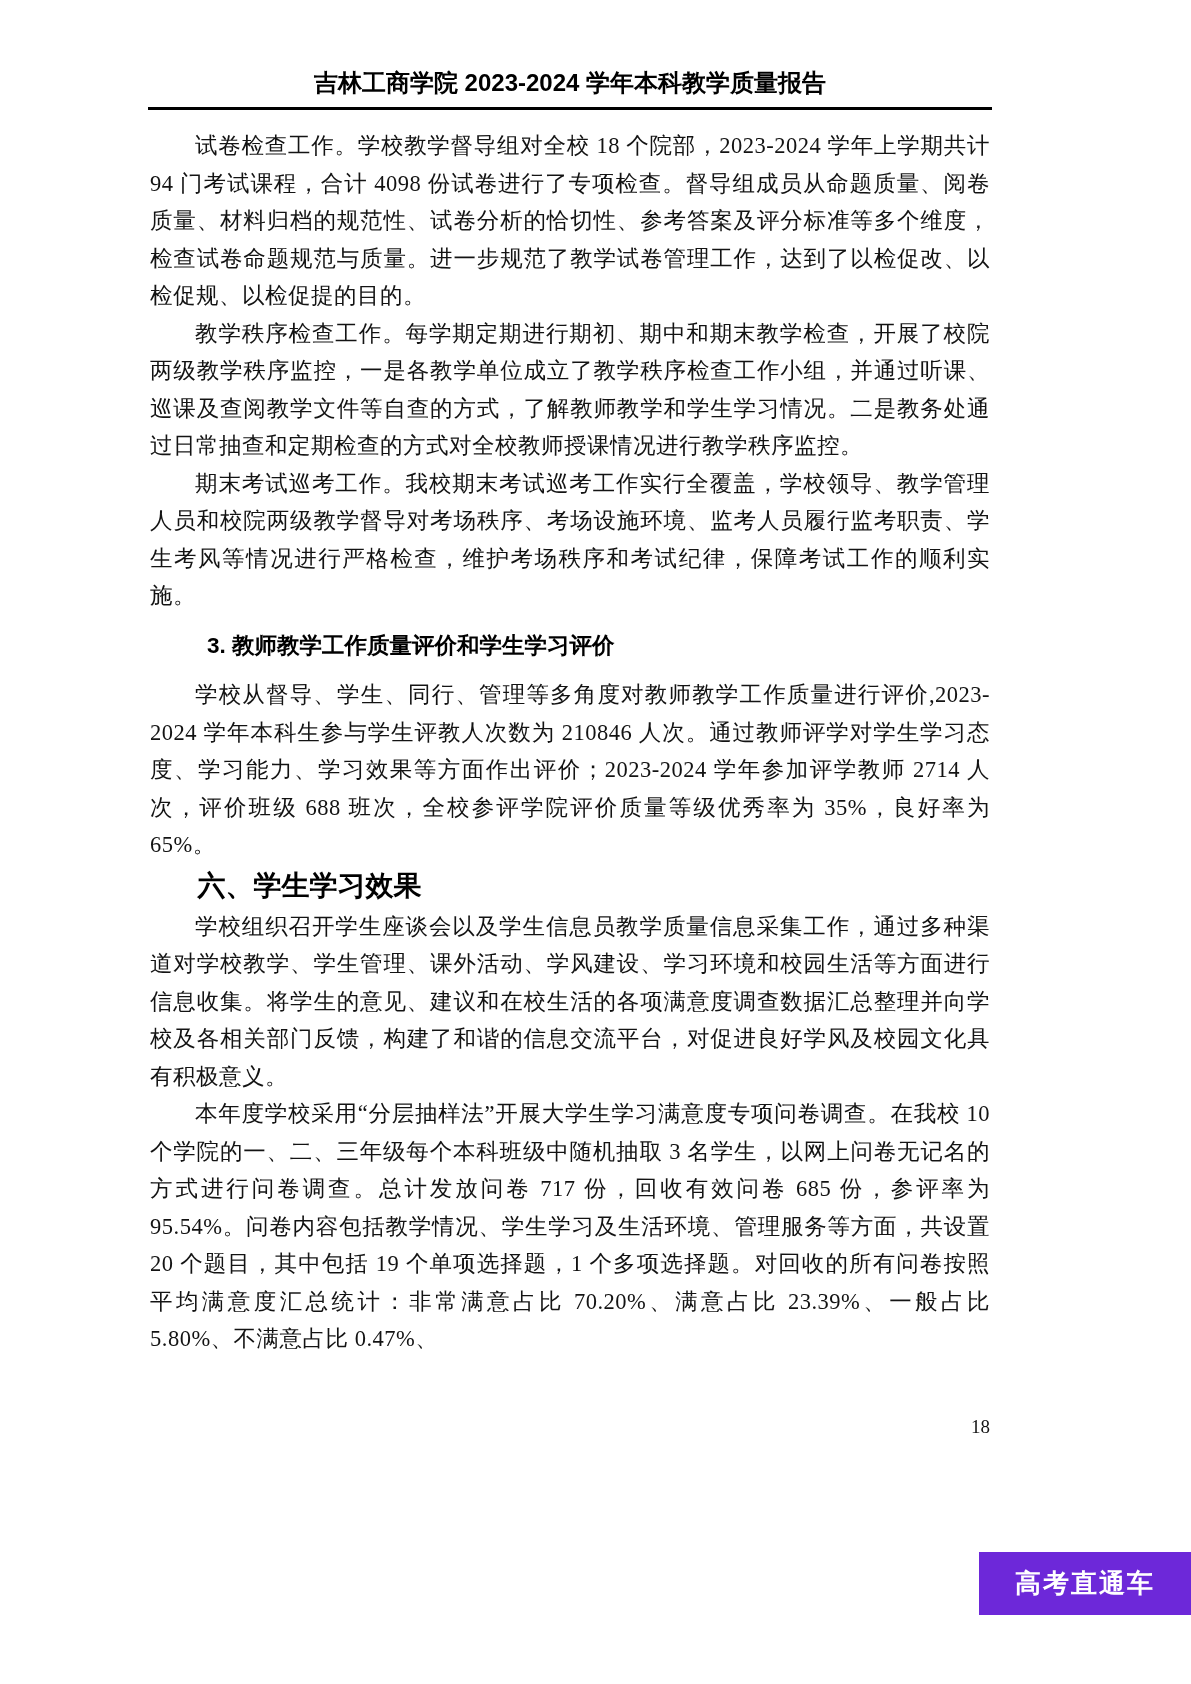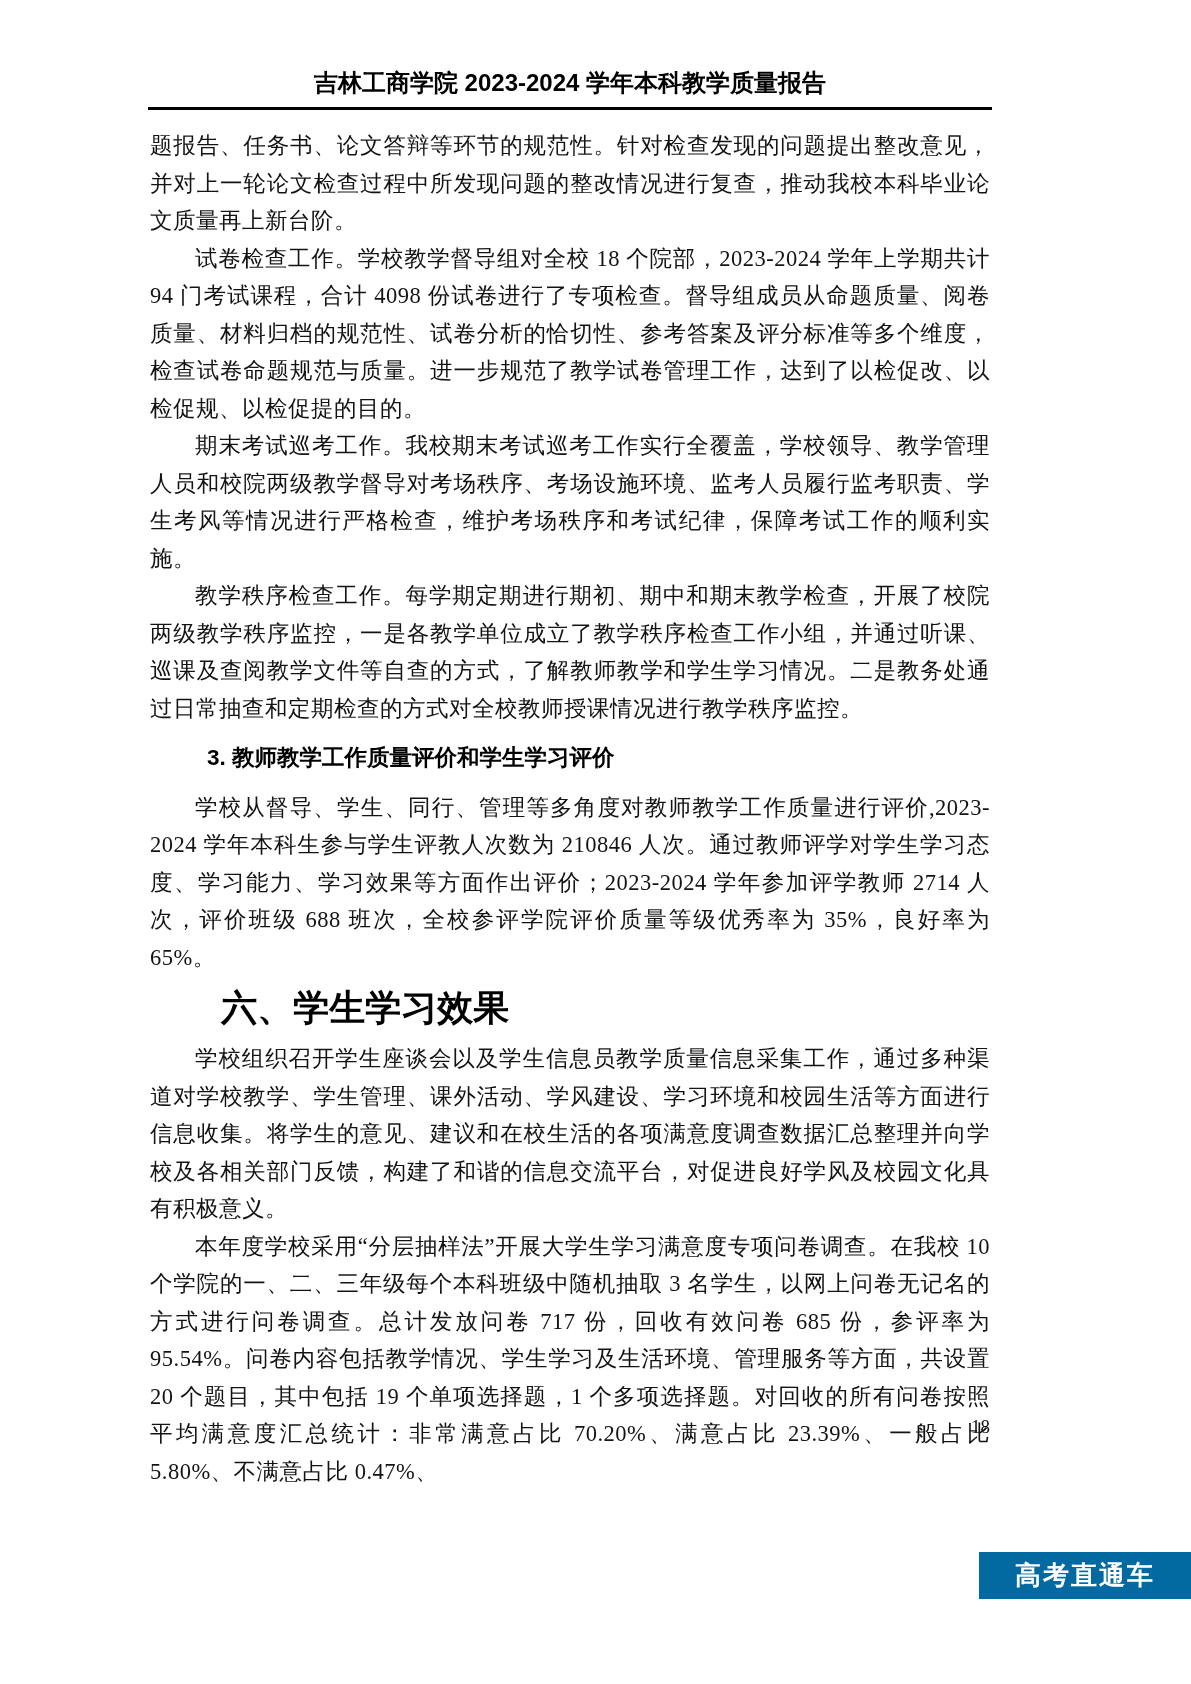--- a/index.html
+++ b/index.html
@@ -60,24 +60,24 @@
   p.h3 {
     margin: 12px;
     font-family: "Liberation Sans", "DejaVu Sans", sans-serif;
     font-weight: bold;
     font-size: 22.5px;
     line-height: 37.5px;
     text-indent: 2em;
     color: #000000;
   }
   p.h1 {
-    margin: 10px;
+    margin: 0;
     font-family: "Liberation Sans", "DejaVu Sans", sans-serif;
     font-weight: bold;
-    font-size: 36px;
+    font-size: 28px;
     line-height: 44px;
     text-indent: 1.7em;
     color: #000000;
   }
   p.h2 {
     margin: 0;
     font-family: "Liberation Sans", "DejaVu Sans", sans-serif;
     font-weight: bold;
     font-size: 25px;
     line-height: 42px;
@@ -91,46 +91,45 @@
     width: 840px;
     text-align: right;
     font-size: 19px;
     color: #131313;
   }
   .watermark {
     position: absolute;
     top: 1552px;
     right: 0;
     width: 212px;
-    height: 47px;
-    background: #0369a1;
+    height: 63px;
+    background: #6d28d9;
     color: #ffffff;
     font-family: "Liberation Sans", "DejaVu Sans", sans-serif;
     font-weight: bold;
     font-size: 26px;
     display: flex;
     align-items: center;
     justify-content: center;
     letter-spacing: 2px;
   }
 </style>
 </head>
 <body>
 
 <div class="page">
 
   <div class="header-title">吉林工商学院 2023-2024 学年本科教学质量报告</div>
 
   <div class="header-rule"></div>
 
   <div class="content">
-    <p class="body noindent">题报告、任务书、论文答辩等环节的规范性。针对检查发现的问题提出整改意见，并对上一轮论文检查过程中所发现问题的整改情况进行复查，推动我校本科毕业论文质量再上新台阶。</p>
     <p class="body">试卷检查工作。学校教学督导组对全校 18 个院部，2023-2024 学年上学期共计 94 门考试课程，合计 4098 份试卷进行了专项检查。督导组成员从命题质量、阅卷质量、材料归档的规范性、试卷分析的恰切性、参考答案及评分标准等多个维度，检查试卷命题规范与质量。进一步规范了教学试卷管理工作，达到了以检促改、以检促规、以检促提的目的。</p>
+    <p class="body">教学秩序检查工作。每学期定期进行期初、期中和期末教学检查，开展了校院两级教学秩序监控，一是各教学单位成立了教学秩序检查工作小组，并通过听课、巡课及查阅教学文件等自查的方式，了解教师教学和学生学习情况。二是教务处通过日常抽查和定期检查的方式对全校教师授课情况进行教学秩序监控。</p>
     <p class="body">期末考试巡考工作。我校期末考试巡考工作实行全覆盖，学校领导、教学管理人员和校院两级教学督导对考场秩序、考场设施环境、监考人员履行监考职责、学生考风等情况进行严格检查，维护考场秩序和考试纪律，保障考试工作的顺利实施。</p>
-    <p class="body">教学秩序检查工作。每学期定期进行期初、期中和期末教学检查，开展了校院两级教学秩序监控，一是各教学单位成立了教学秩序检查工作小组，并通过听课、巡课及查阅教学文件等自查的方式，了解教师教学和学生学习情况。二是教务处通过日常抽查和定期检查的方式对全校教师授课情况进行教学秩序监控。</p>
     <p class="h3">3. 教师教学工作质量评价和学生学习评价</p>
     <p class="body">学校从督导、学生、同行、管理等多角度对教师教学工作质量进行评价,2023-2024 学年本科生参与学生评教人次数为 210846 人次。通过教师评学对学生学习态度、学习能力、学习效果等方面作出评价；2023-2024 学年参加评学教师 2714 人次，评价班级 688 班次，全校参评学院评价质量等级优秀率为 35%，良好率为 65%。</p>
     <p class="h1">六、学生学习效果</p>
     <p class="body">学校组织召开学生座谈会以及学生信息员教学质量信息采集工作，通过多种渠道对学校教学、学生管理、课外活动、学风建设、学习环境和校园生活等方面进行信息收集。将学生的意见、建议和在校生活的各项满意度调查数据汇总整理并向学校及各相关部门反馈，构建了和谐的信息交流平台，对促进良好学风及校园文化具有积极意义。</p>
     <p class="body">本年度学校采用“分层抽样法”开展大学生学习满意度专项问卷调查。在我校 10 个学院的一、二、三年级每个本科班级中随机抽取 3 名学生，以网上问卷无记名的方式进行问卷调查。总计发放问卷 717 份，回收有效问卷 685 份，参评率为 95.54%。问卷内容包括教学情况、学生学习及生活环境、管理服务等方面，共设置 20 个题目，其中包括 19 个单项选择题，1 个多项选择题。对回收的所有问卷按照平均满意度汇总统计：非常满意占比 70.20%、满意占比 23.39%、一般占比 5.80%、不满意占比 0.47%、</p>
   </div>
 
   <div class="page-number">18</div>
 
   <div class="watermark">高考直通车</div>

